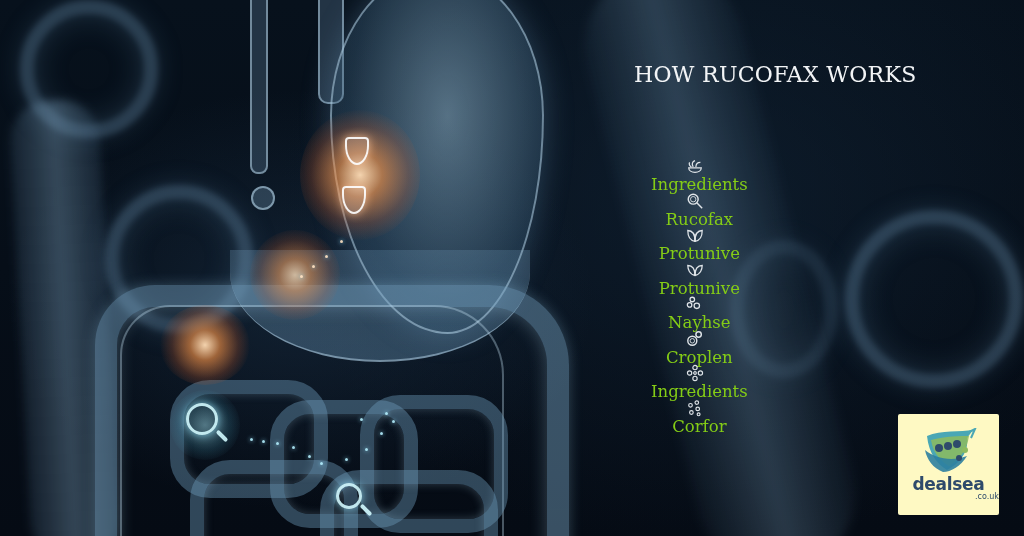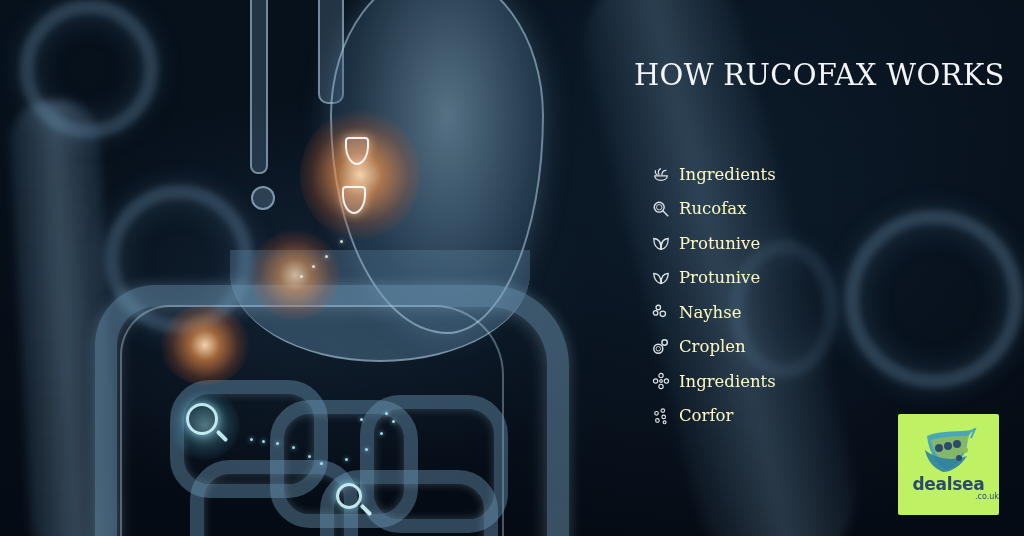--- a/index.html
+++ b/index.html
@@ -80,29 +80,29 @@
   .magnifier { position: absolute; width: 26px; height: 26px; border-radius: 50%;
     border: 3px solid rgba(210,250,255,0.9);
     box-shadow: 0 0 10px rgba(150,230,255,0.8);
   }
   .magnifier::after { content: ""; position: absolute; width: 14px; height: 4px; background: rgba(210,250,255,0.9);
     right: -14px; bottom: -6px; transform: rotate(45deg); border-radius: 2px;
   }
   .dots { position: absolute; width: 3px; height: 3px; border-radius: 50%; background: rgba(180,240,255,0.9); box-shadow: 0 0 4px rgba(150,230,255,0.9); }
 
   .title-block { position: absolute; left: 634px; top: 62px; color: #f2f4f6; }
-  .title-line1 { font-size: 29px; letter-spacing: 0.3px; line-height: 26px; white-space: nowrap; }
+  .title-line1 { font-size: 22px; letter-spacing: 0.3px; line-height: 26px; white-space: nowrap; }
   .title-line2 { font-size: 22px; line-height: 30px; white-space: nowrap; padding-left: 8px; }
 
   .ingredient-list { position: absolute; left: 651px; top: 157px; margin: 0; padding: 0; list-style: none; }
-  .ingredient-list li { display: flex; align-items: center; height: 34.5px; color: #fef9c3; font-size: 16.5px; white-space: nowrap; }
+  .ingredient-list li { display: flex; align-items: center; height: 34.5px; color: #84cc16; font-size: 16.5px; white-space: nowrap; flex-direction: column; }
   .ingredient-list .ic { width: 20px; height: 20px; margin-right: 8px; display: inline-flex; align-items: center; justify-content: center; }
   .ingredient-list .ic svg { width: 18px; height: 18px; }
 
-  .logo { position: absolute; left: 898px; top: 414px; width: 101px; height: 101px; background: #bef264;
+  .logo { position: absolute; left: 898px; top: 414px; width: 101px; height: 101px; background: #fef9c3;
     border-radius: 2px; display: flex; flex-direction: column; align-items: center; justify-content: center; }
   .logo-mark { width: 56px; height: 46px; margin-bottom: 2px; }
   .logo-text { font-family: "DejaVu Sans", sans-serif; font-size: 17px; font-weight: bold; color: #2e4a6b; line-height: 16px; letter-spacing: -0.3px; }
   .logo-sub { font-family: "DejaVu Sans", sans-serif; font-size: 8px; color: #2e4a6b; align-self: flex-end; line-height: 10px; }
 </style>
 </head>
 <body>
 
 <div class="scene">
 

